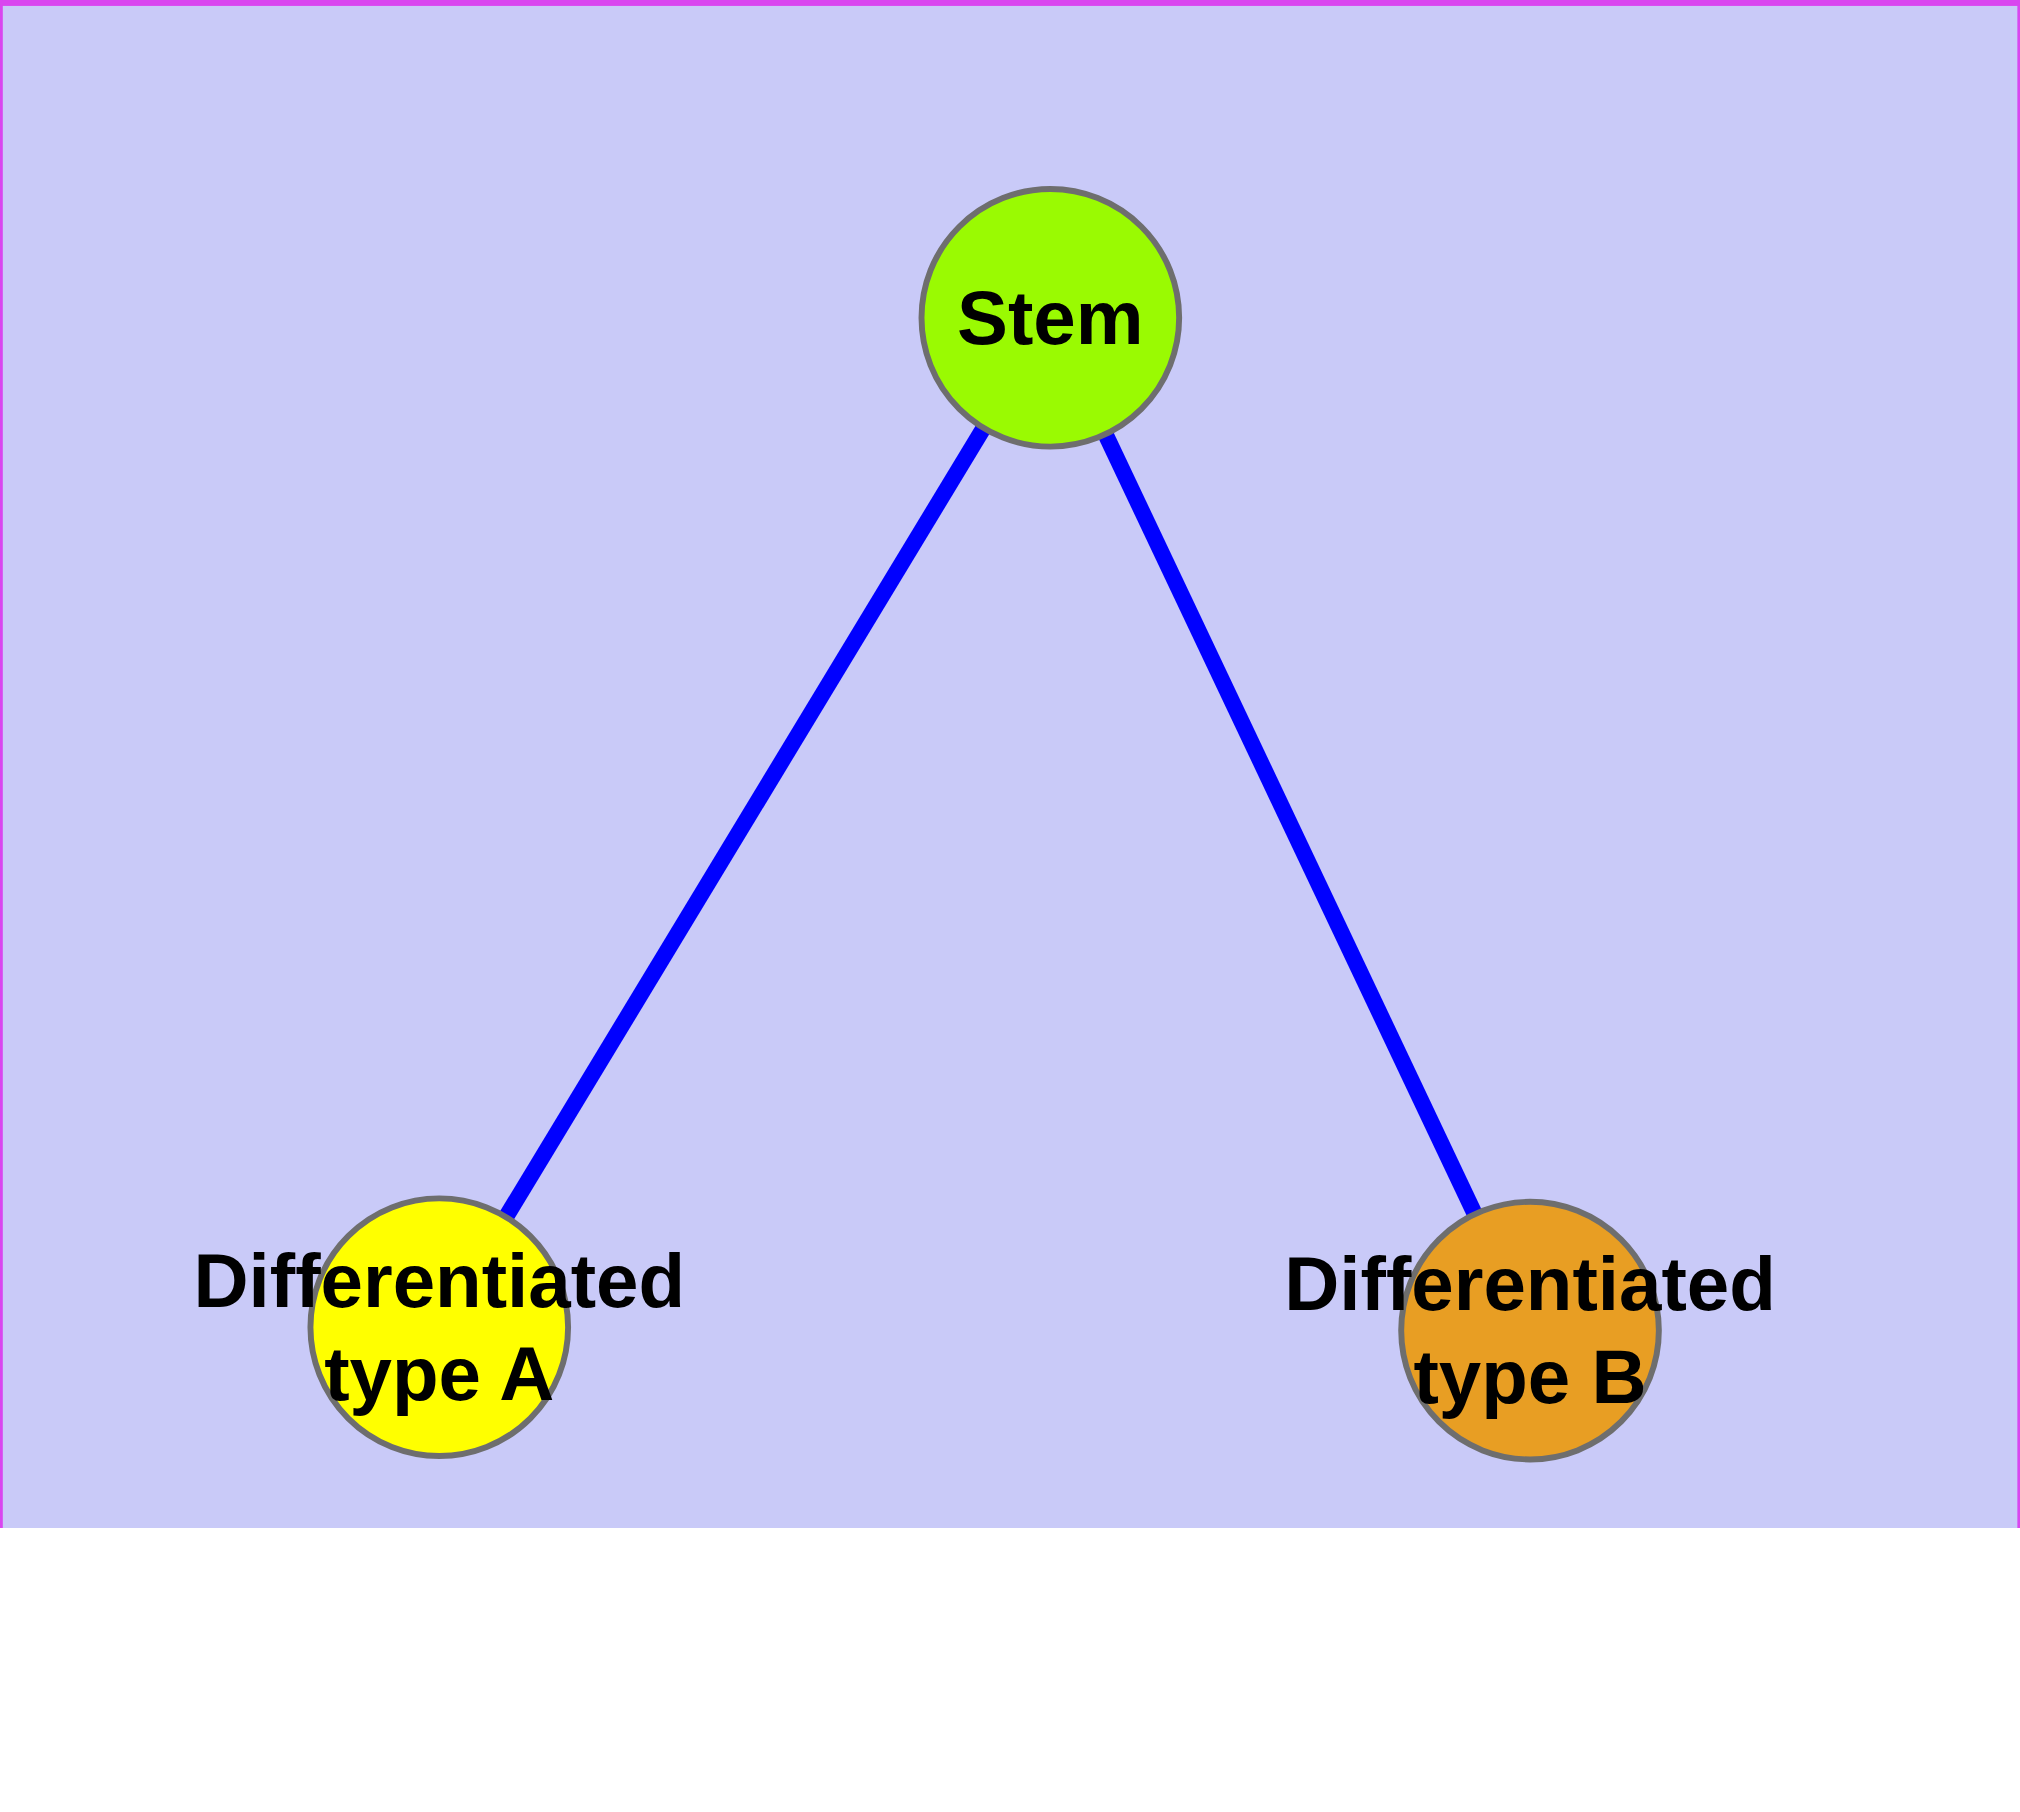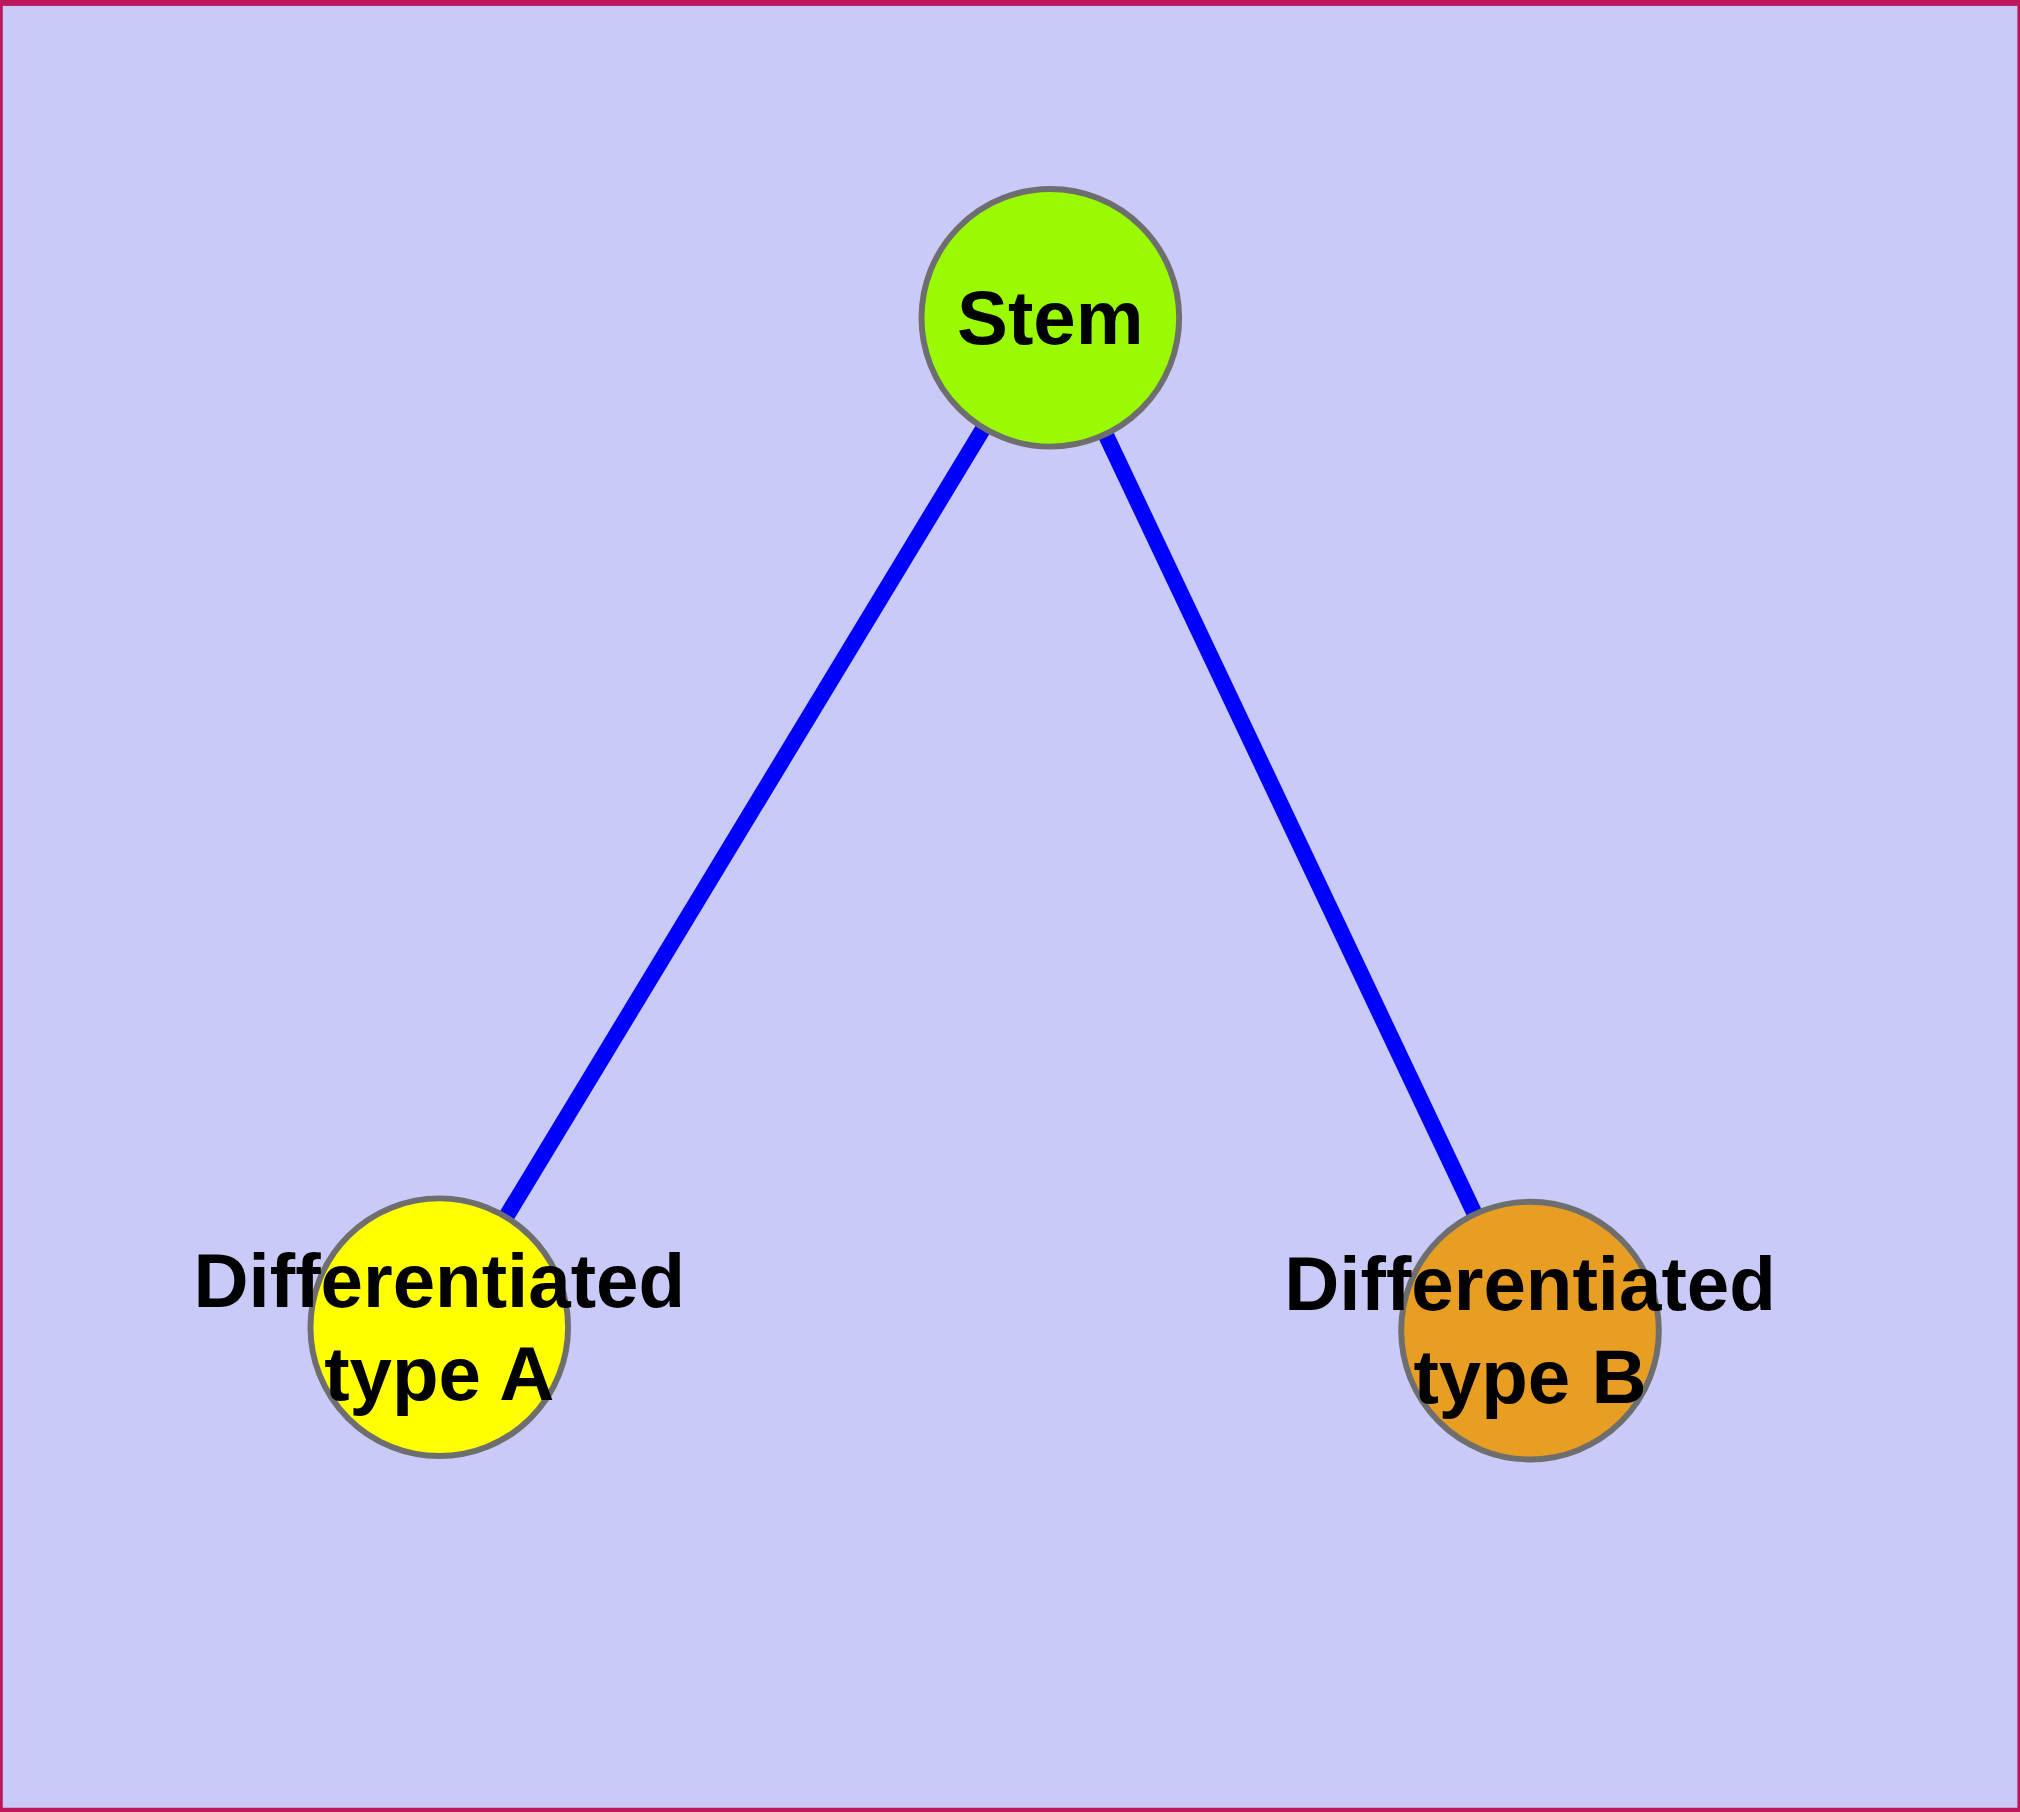--- a/index.html
+++ b/index.html
@@ -4,22 +4,22 @@
 <style>
   html, body {
     margin: 0;
     padding: 0;
     background: #ffffff;
     font-family: "Liberation Sans", sans-serif;
   }
   .page {
     position: relative;
     width: 2021px;
-    height: 1812px;
-    background: #be185d;
+    height: 1528px;
+    background: #d946ef;
     overflow: hidden;
   }
   svg {
     display: block;
   }
   .edge {
     fill: none;
   }
   .node-circle {
     stroke-linejoin: round;

